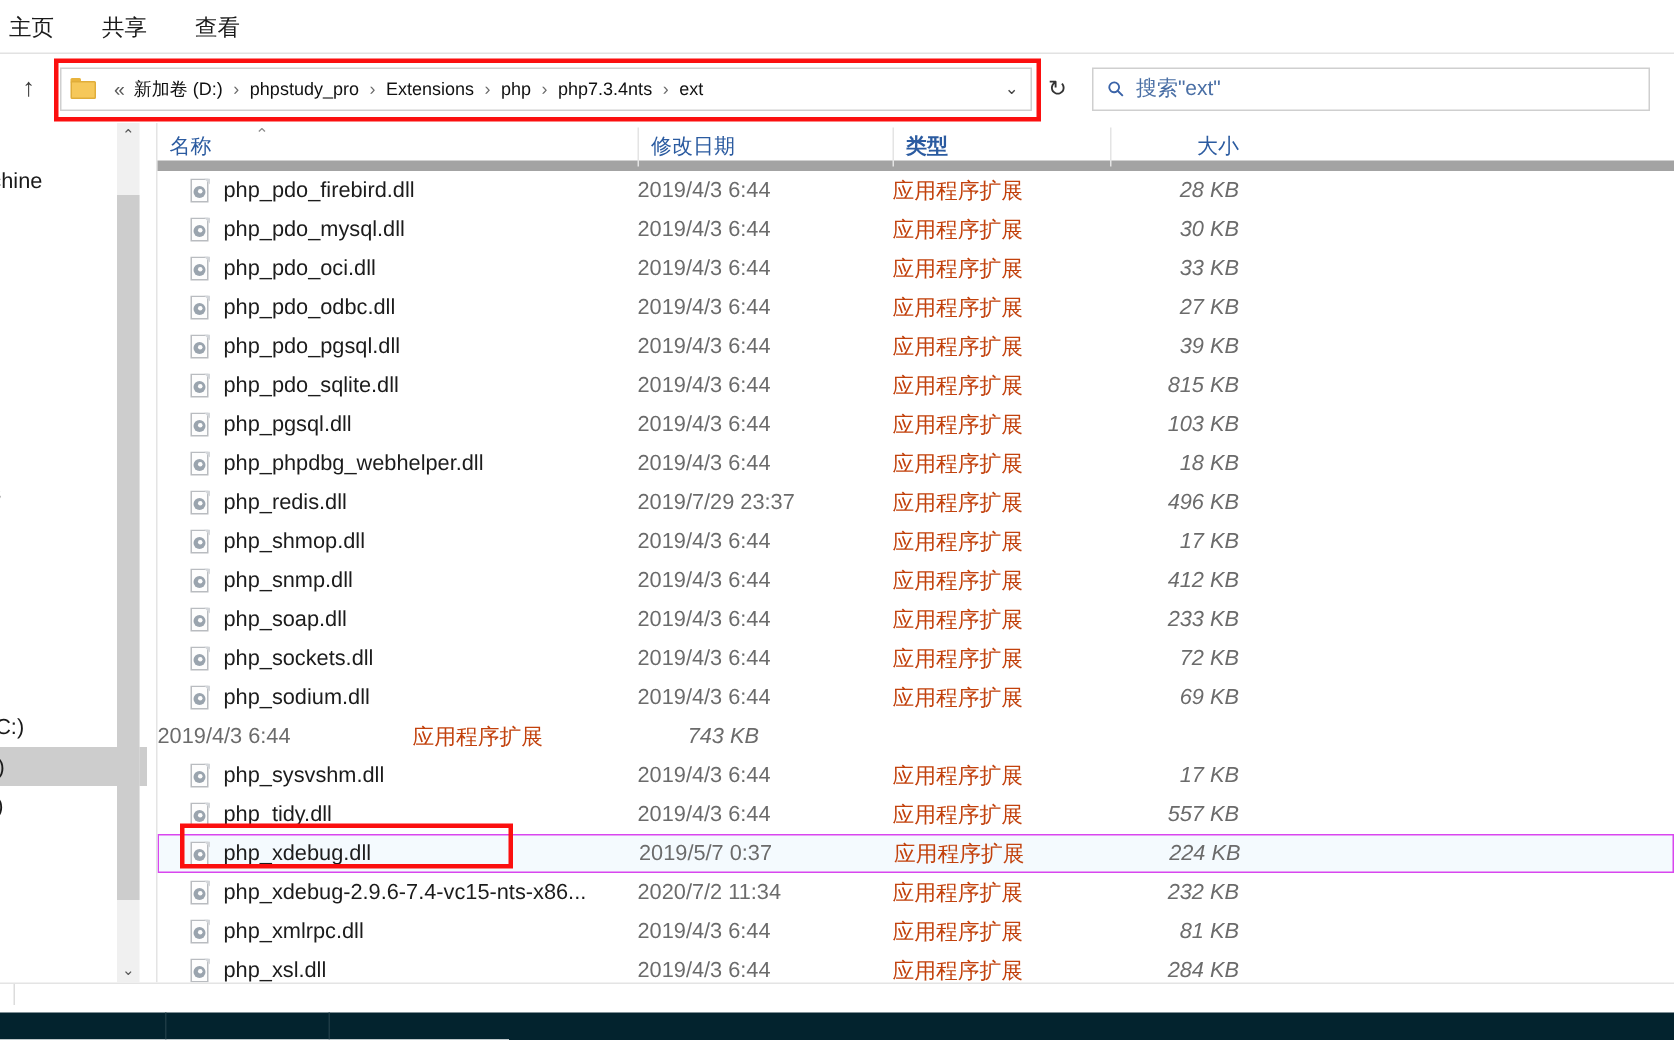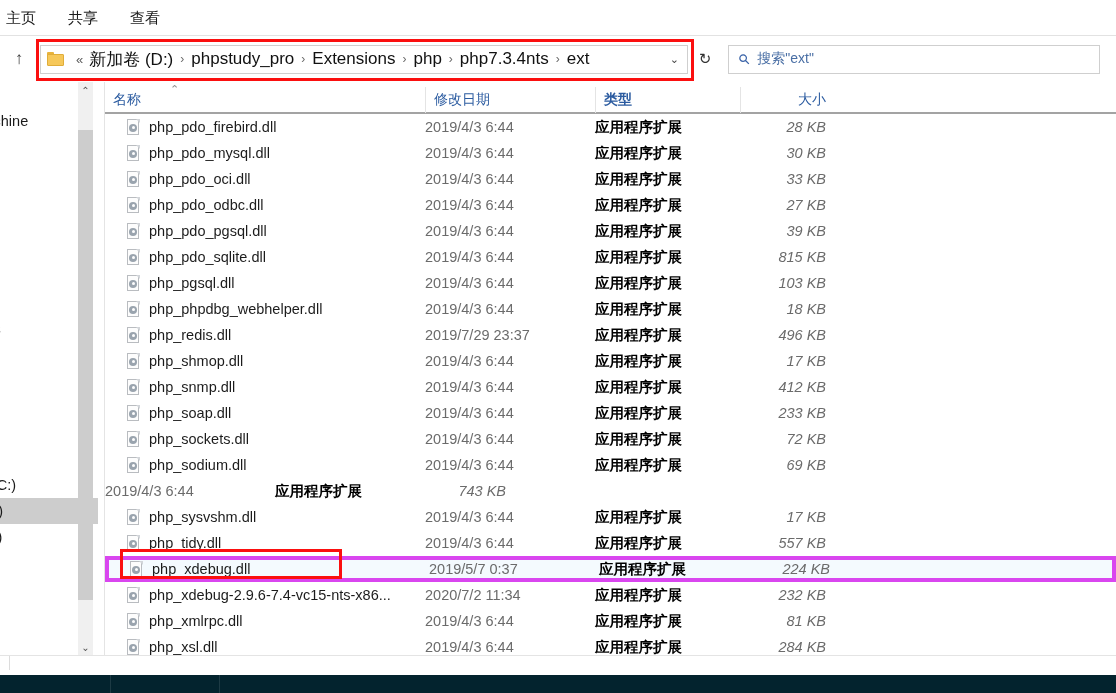--- a/index.html
+++ b/index.html
@@ -48,21 +48,21 @@
   .folder-ico .tabt {
     position: absolute; left: 0; top: 0; width: 7px; height: 3px;
     background: #e8b33c; border-radius: 1px 1px 0 0;
   }
   .folder-ico .body {
     position: absolute; left: 0; top: 2px; width: 17px; height: 12px;
     background: #f6c85a; border: 1px solid #e0ad3a; border-radius: 1px;
   }
   .crumbs { display: flex; align-items: center; margin-left: 6px; overflow: hidden; white-space: nowrap; }
   .crumb {
-    font-size: 17px; color: #111; padding: 0 2px; cursor: default;
+    font-size: 12px; color: #111; padding: 0 2px; cursor: default;
   }
   .crumb.chev { color: #6b6b6b; font-size: 12px; padding: 0 5px; }
   .crumb.dbl { color: #5a5a5a; font-size: 13px; padding: 0 4px 0 6px; }
   .addr-caret {
     position: absolute; right: 8px; top: 50%; transform: translateY(-50%);
     color: #444; font-size: 11px;
   }
   .refresh-btn {
     width: 30px; height: 29px; margin-left: 2px;
     border: 1px solid transparent; display: flex; align-items: center; justify-content: center;
@@ -107,21 +107,21 @@
   .nav-scroll .thumb {
     position: absolute; left: 0; top: 48px; width: 15px; height: 470px; background: #cdcdcd;
   }
   .pane-divider {
     position: absolute; left: 104px; top: 82px; width: 1px; height: 573px; background: #e4e4e4;
   }
 
   
   .colbar {
     position: absolute; left: 105px; top: 88px; width: 1011px; height: 26px;
-    display: flex; align-items: center; border-bottom: 2px solid #a3a3a3;
+    display: flex; align-items: center; border-bottom: 7px solid #a3a3a3;
   }
   .col-h {
     font-size: 14px; color: #2b5ba0; height: 26px; display: flex; align-items: center;
     border-left: 1px solid #e4e4e4; padding-left: 8px;
   }
   .col-h.first { border-left: none; }
   .col-name { width: 320px; }
   .col-date { width: 170px; }
   .col-type { width: 145px; font-weight: bold; }
   .col-size { width: 98px; justify-content: flex-end; padding-right: 12px; }
@@ -131,27 +131,27 @@
 
   
   .filelist {
     position: absolute; left: 105px; top: 114px; width: 1011px; height: 541px;
     overflow: hidden;
   }
   .row {
     height: 26px; display: flex; align-items: center; position: relative;
   }
   .row.selected {
-    background: #f4fafe; border: 4px solid #d946ef;
+    background: #f4fafe; border: 1px solid #d946ef;
   }
   .cell { font-size: 14.5px; color: #1c1c1c; display: flex; align-items: center; white-space: nowrap; }
   .c-name { width: 320px; padding-left: 21px; gap: 8px; overflow: hidden; }
   .row.selected .c-name { padding-left: 20px; }
   .c-date { width: 170px; color: #6b6b6b; }
-  .c-type { width: 145px; color: #000000; font-weight: bold; }
+  .c-type { width: 145px; color: #c2410c; }
   .c-size { width: 98px; justify-content: flex-end; padding-right: 12px; color: #6b6b6b; font-style: italic; }
 
   
   .dll-ico { width: 15px; height: 17px; position: relative; flex: none; }
   .dll-ico .pg {
     position: absolute; left: 1px; top: 0; width: 12px; height: 16px;
     background: #fdfdfd; border: 1px solid #b9bcc0;
   }
   .dll-ico .fold {
     position: absolute; right: 1px; top: 0; width: 0; height: 0;

